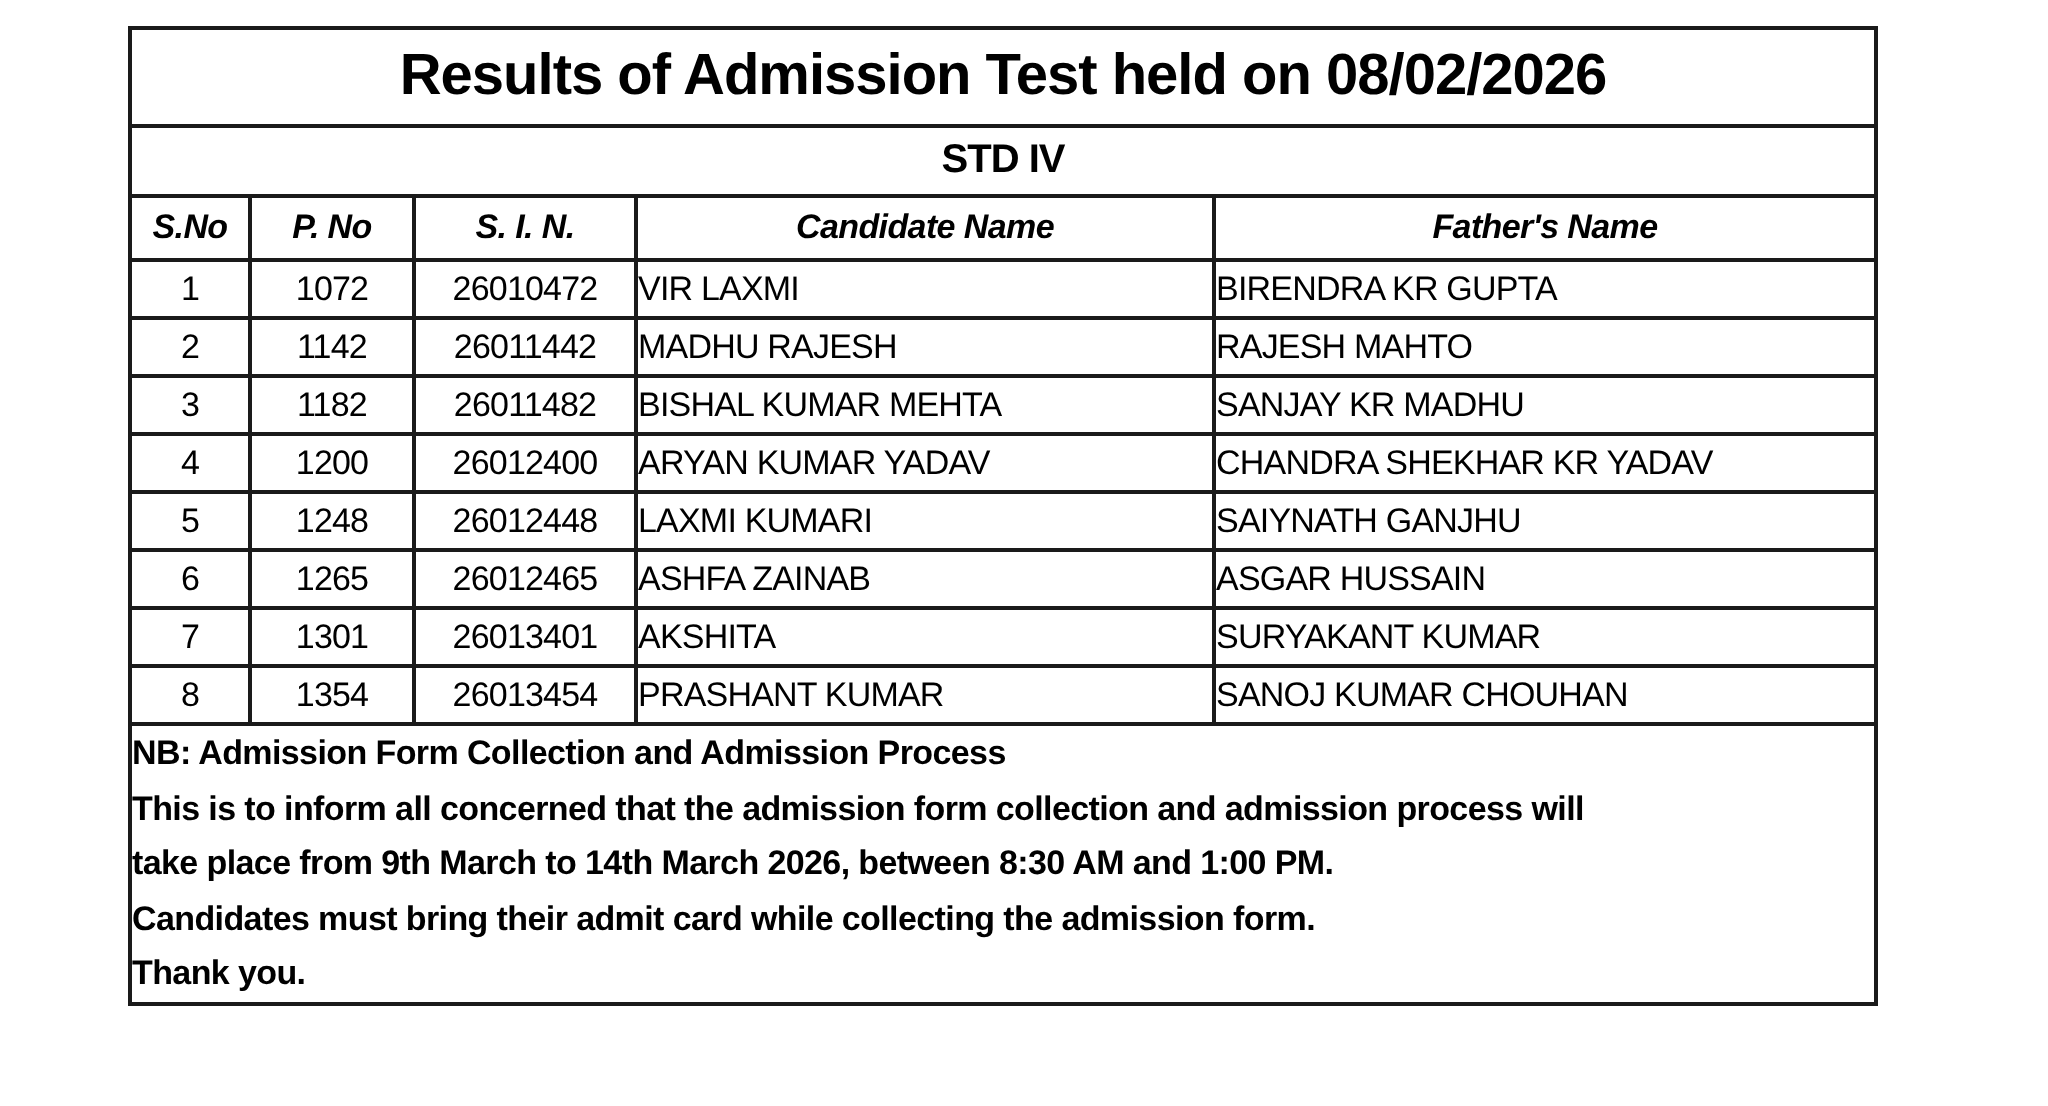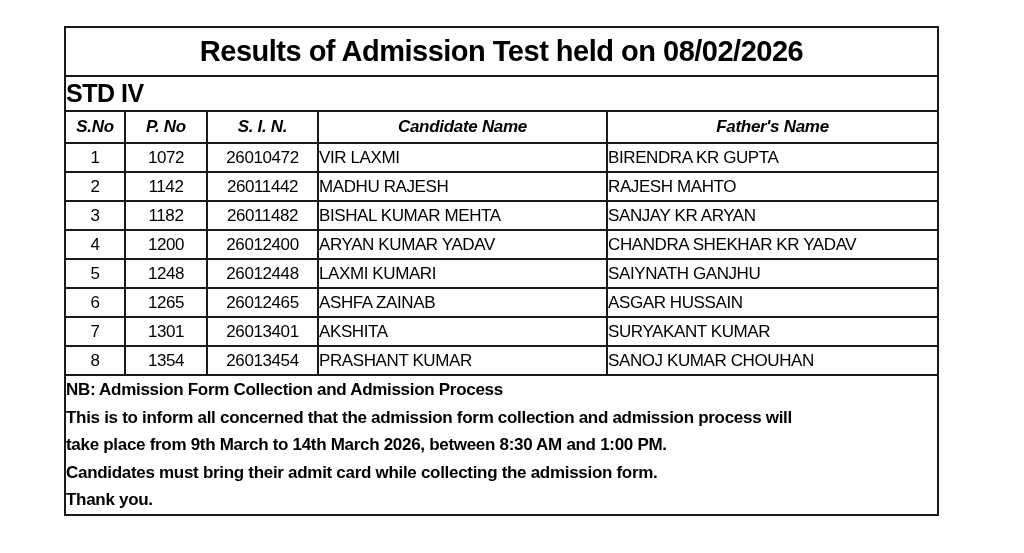--- a/index.html
+++ b/index.html
@@ -8,21 +8,21 @@
     background: #ffffff;
     width: 1024px;
     height: 553px;
     font-family: "Liberation Sans", sans-serif;
     color: #000000;
     -webkit-font-smoothing: antialiased;
   }
   .doc {
     position: absolute;
     left: 64px;
-    top: 26px;
+    top: 13px;
     width: 873px;
   }
   table.results {
     border-collapse: collapse;
     table-layout: fixed;
     width: 873px;
   }
   table.results td, table.results th {
     border: 2px solid #1a1a1a;
     padding: 0;
@@ -38,23 +38,23 @@
   .title-cell {
     height: 47px;
     text-align: center;
     vertical-align: middle;
     font-size: 29px;
     font-weight: bold;
     letter-spacing: -0.5px;
   }
   .sub-cell {
     height: 33px;
-    text-align: left;
+    text-align: center;
     vertical-align: middle;
-    font-size: 25px;
+    font-size: 20px;
     font-weight: bold;
     letter-spacing: -0.5px;
   }
   th.head-cell {
     height: 30px;
     text-align: center;
     vertical-align: middle;
     font-size: 17px;
     font-weight: bold;
     letter-spacing: -0.3px;
@@ -120,21 +120,21 @@
         <td class="data-cell num">1142</td>
         <td class="data-cell num">26011442</td>
         <td class="data-cell txt">MADHU RAJESH</td>
         <td class="data-cell txt">RAJESH MAHTO</td>
       </tr>
       <tr>
         <td class="data-cell num">3</td>
         <td class="data-cell num">1182</td>
         <td class="data-cell num">26011482</td>
         <td class="data-cell txt">BISHAL KUMAR MEHTA</td>
-        <td class="data-cell txt">SANJAY KR ARYAN</td>
+        <td class="data-cell txt">SANJAY KR MADHU</td>
       </tr>
       <tr>
         <td class="data-cell num">4</td>
         <td class="data-cell num">1200</td>
         <td class="data-cell num">26012400</td>
         <td class="data-cell txt">ARYAN KUMAR YADAV</td>
         <td class="data-cell txt">CHANDRA SHEKHAR KR YADAV</td>
       </tr>
       <tr>
         <td class="data-cell num">5</td>

